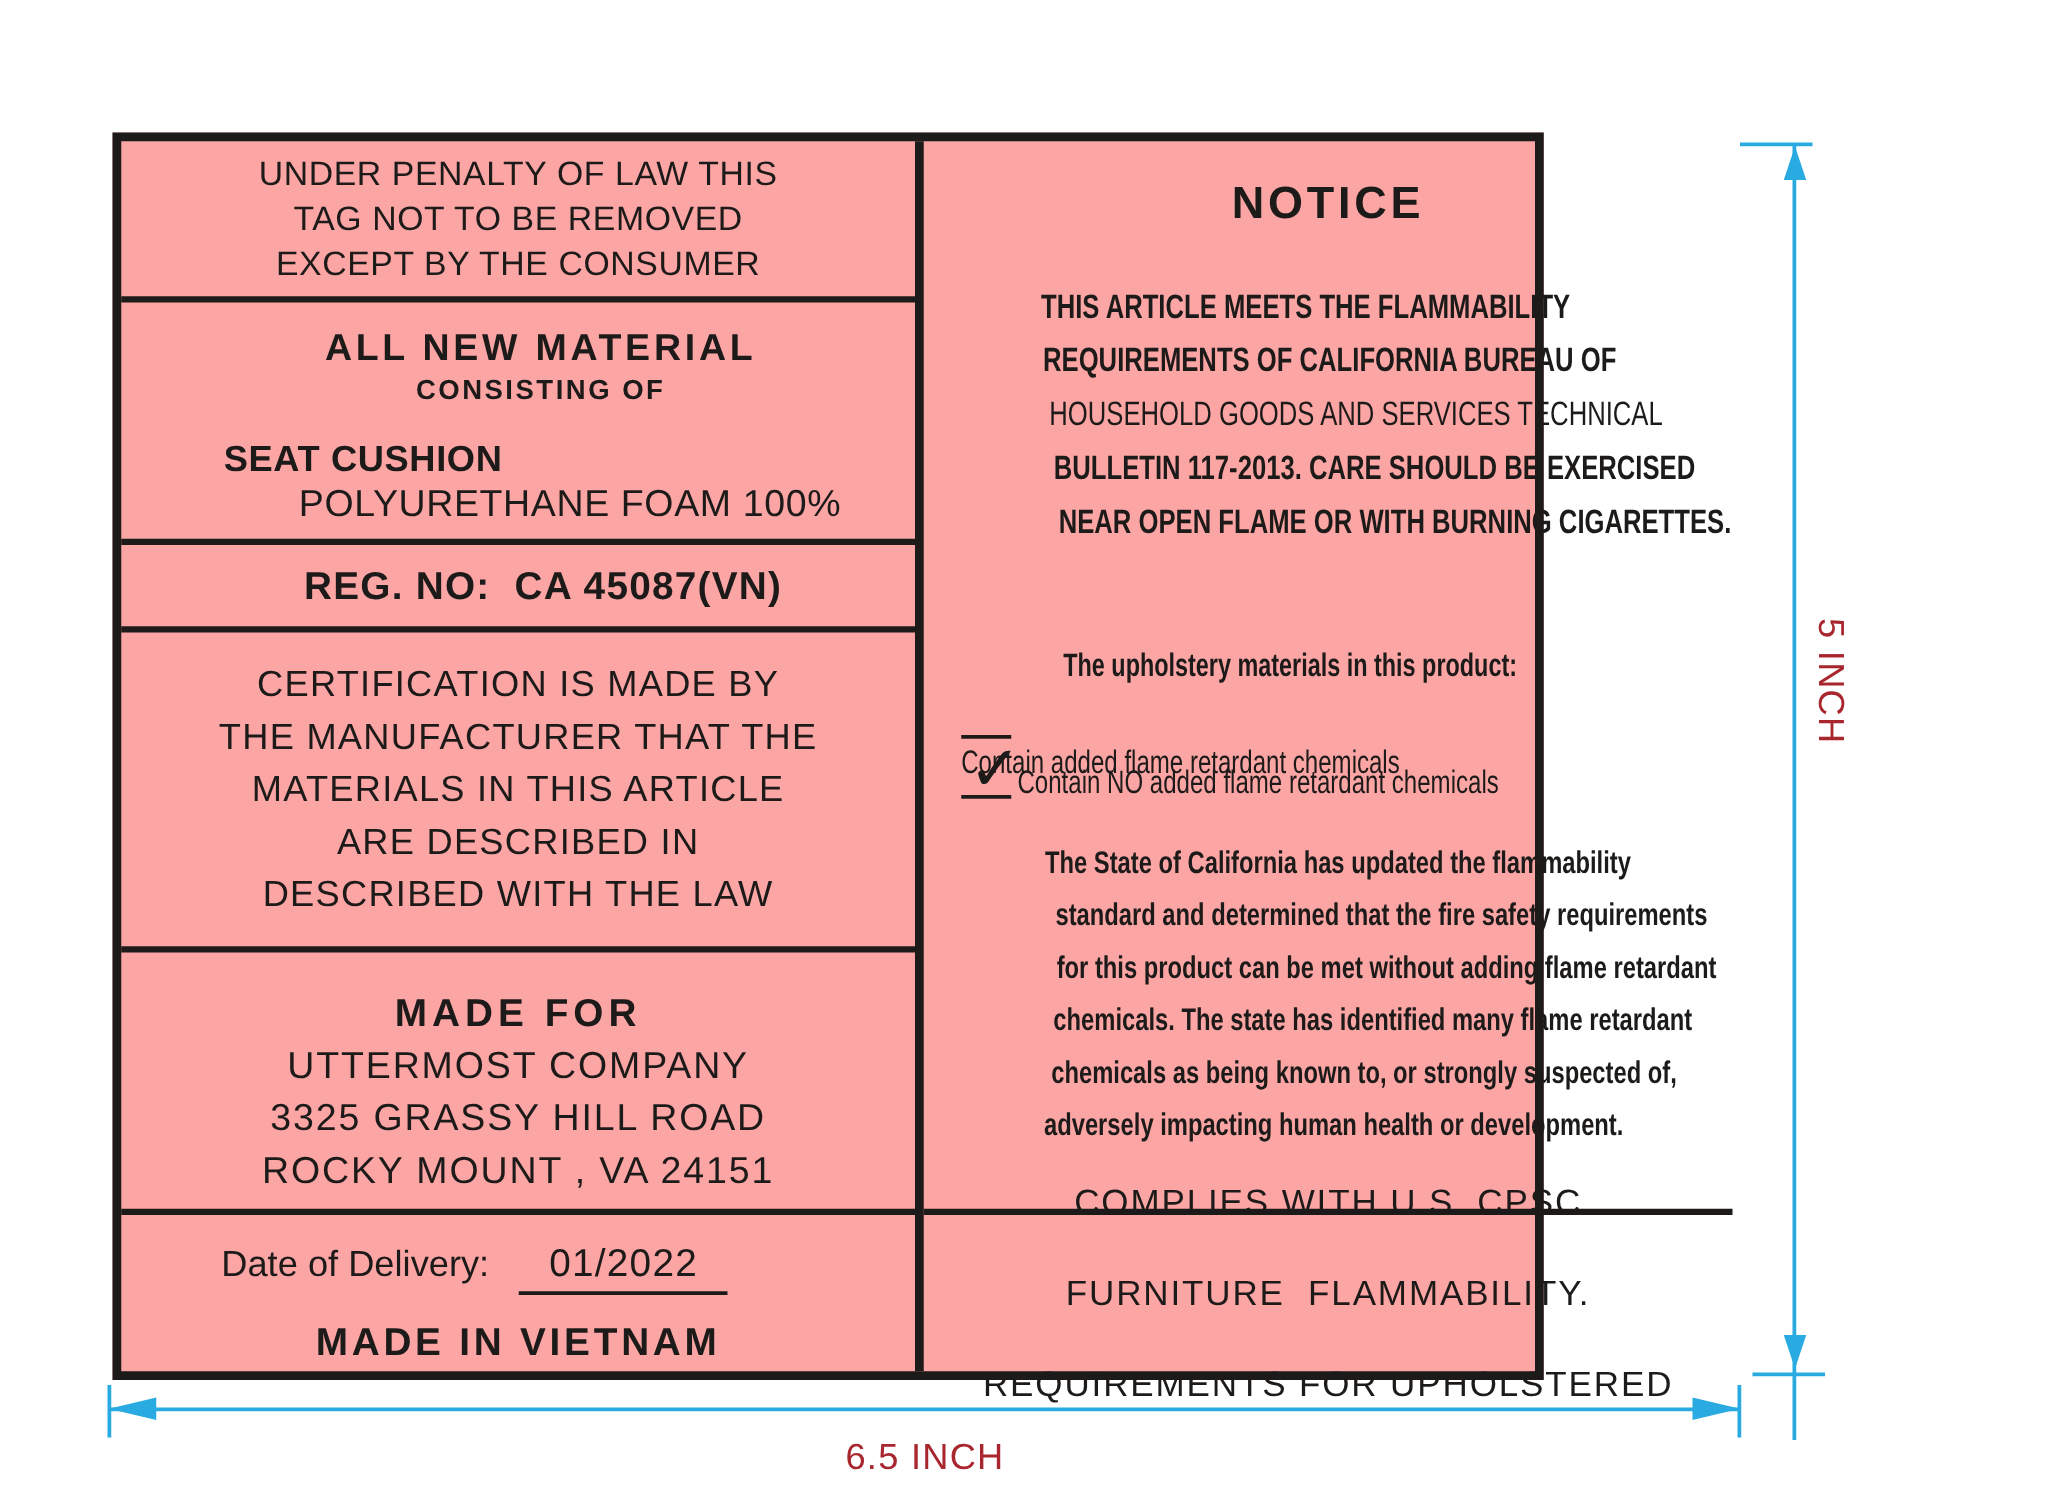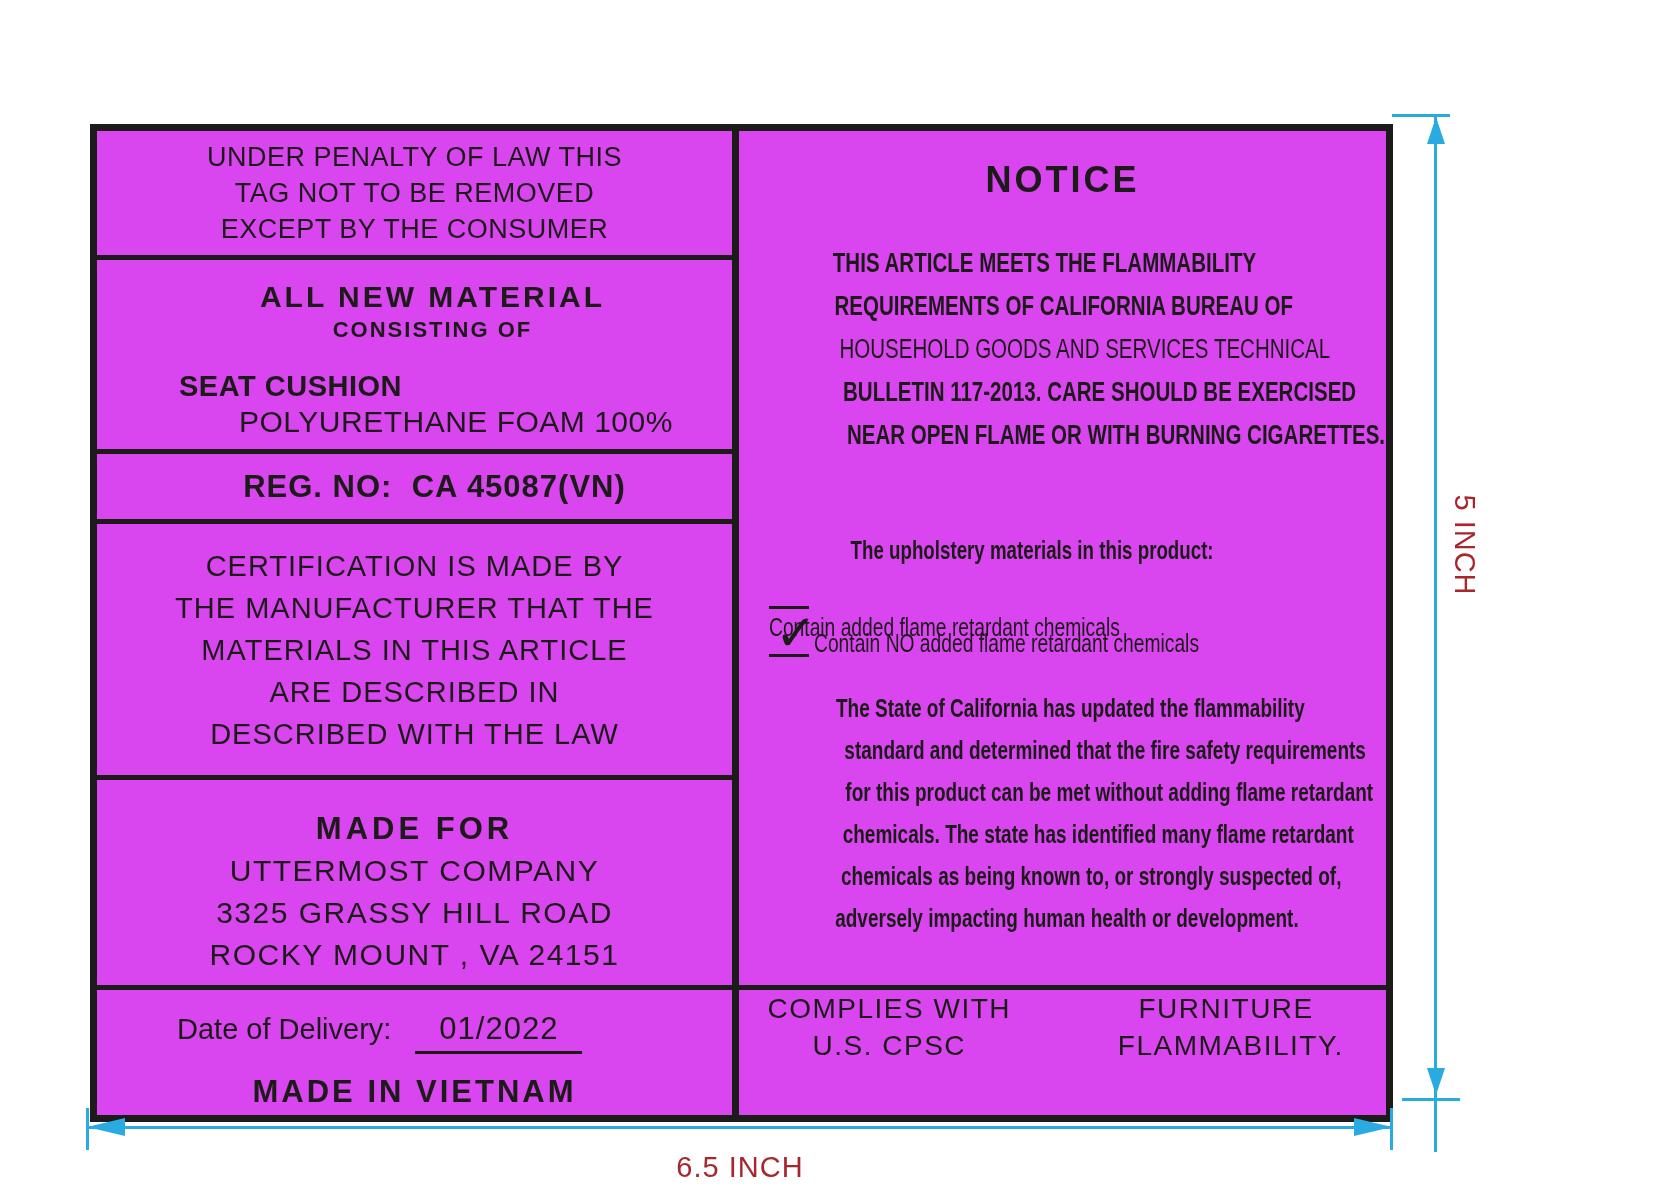--- a/index.html
+++ b/index.html
@@ -8,42 +8,42 @@
     --red:#a8262e;
     --paper:#ffffff;
   }
   *{margin:0;padding:0;box-sizing:border-box;}
   html,body{background:#ffffff;}
   body{font-family:"Liberation Sans","DejaVu Sans",sans-serif;color:var(--ink);}
   .canvas{position:relative;width:1654px;height:1200px;background:var(--paper);overflow:hidden;}
 
   
   .label-box{
-    position:absolute;left:90px;top:124px;width:1303px;height:998px;
-    border:7px solid var(--ink);background:#d946ef;
+    position:absolute;left:90px;top:106px;width:1145px;height:998px;
+    border:7px solid var(--ink);background:#fca5a5;
   }
   .col-divider{position:absolute;left:635px;top:0;width:7px;height:100%;background:var(--ink);}
 
   .col-left{position:absolute;left:0;top:0;width:635px;height:100%;}
   .col-right{position:absolute;left:642px;top:0;width:647px;height:100%;}
 
   section{position:absolute;left:0;width:100%;}
   .rule-top{border-top:5px solid var(--ink);}
 
   
   .s1{top:0;height:124px;display:flex;flex-direction:column;justify-content:center;}
   .s2{top:124px;height:194px;padding-top:19px;padding-left:36px;}
   .s3{top:318px;height:70px;display:flex;flex-direction:column;justify-content:center;}
   .s4{top:388px;height:256px;display:flex;flex-direction:column;justify-content:center;}
   .s5{top:644px;height:210px;padding-top:29px;}
   .s6{top:854px;height:130px;padding-top:19px;}
 
   
   .r1{top:0;height:854px;}
-  .r2{top:854px;height:130px;display:flex;justify-content:center;gap:36px;}
+  .r2{top:854px;height:130px;display:flex;flex-direction:column;justify-content:center;gap:36px;}
 
   .center{text-align:center;}
   .line{line-height:36px;font-size:27px;letter-spacing:.5px;}
 
   
   .anm-title{font-size:30px;font-weight:bold;letter-spacing:3px;line-height:36px;text-align:center;}
   .anm-sub{font-size:22px;font-weight:bold;letter-spacing:2px;line-height:26px;text-align:center;margin-top:2px;}
   .seat{font-size:29px;font-weight:bold;line-height:34px;margin:26px 0 0 46px;letter-spacing:.5px;}
   .foam{font-size:30px;line-height:34px;margin:2px 0 0 106px;letter-spacing:.5px;}
 
@@ -185,20 +185,21 @@
           <div class="pline"><span class="cond">for this product can be met without adding flame retardant</span></div>
           <div class="pline"><span class="cond">chemicals. The state has identified many flame retardant</span></div>
           <div class="pline"><span class="cond">chemicals as being known to, or strongly suspected of,</span></div>
           <div class="pline"><span class="cond">adversely impacting human health or development.</span></div>
         </div>
       </section>
 
       <section class="r2 rule-top">
         <div class="pline">COMPLIES WITH U.S. CPSC</div>
         <div class="pline">FURNITURE&nbsp; FLAMMABILITY.</div>
+        <div class="pline">REQUIREMENTS FOR UPHOLSTERED</div>
       </section>
 
     </div>
   </div>
 
   <div class="dim v-line"></div>
   <div class="dim v-arrow-up"></div>
   <div class="dim v-arrow-down"></div>
   <div class="dim v-tick-top"></div>
   <div class="dim v-tick-bottom"></div>

